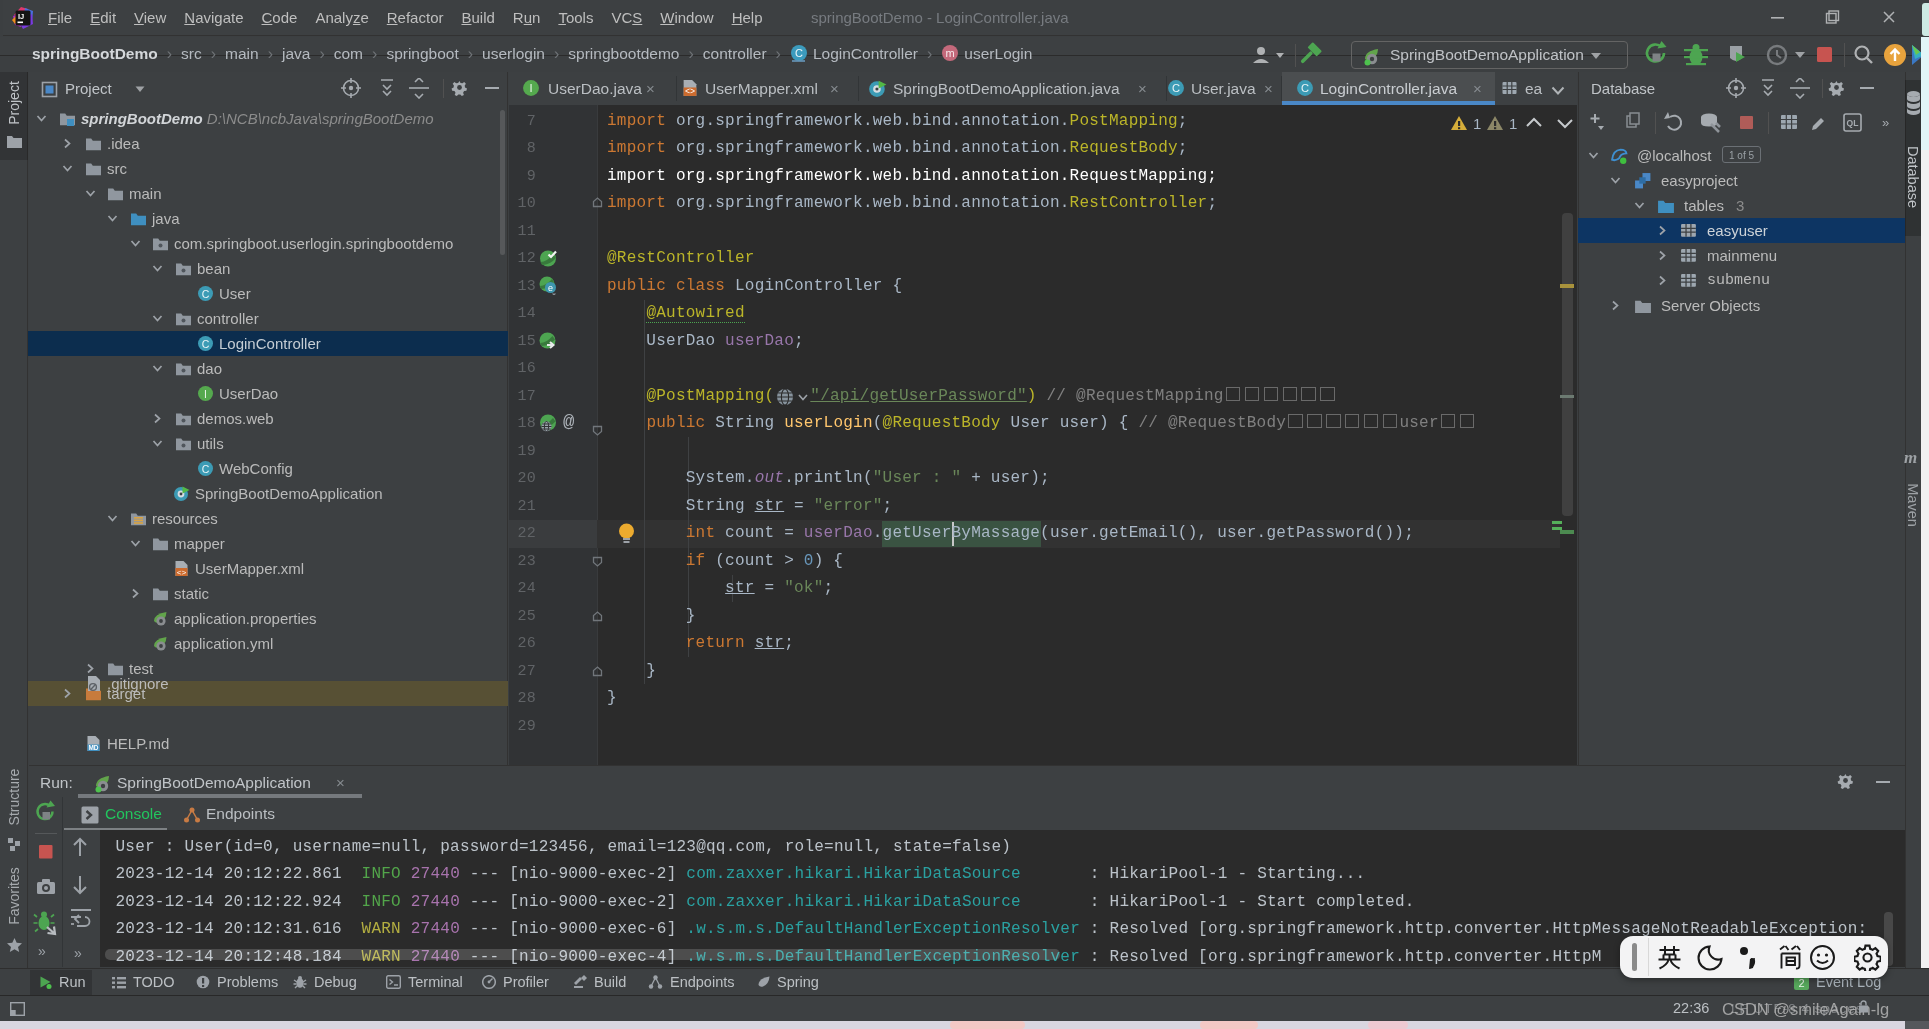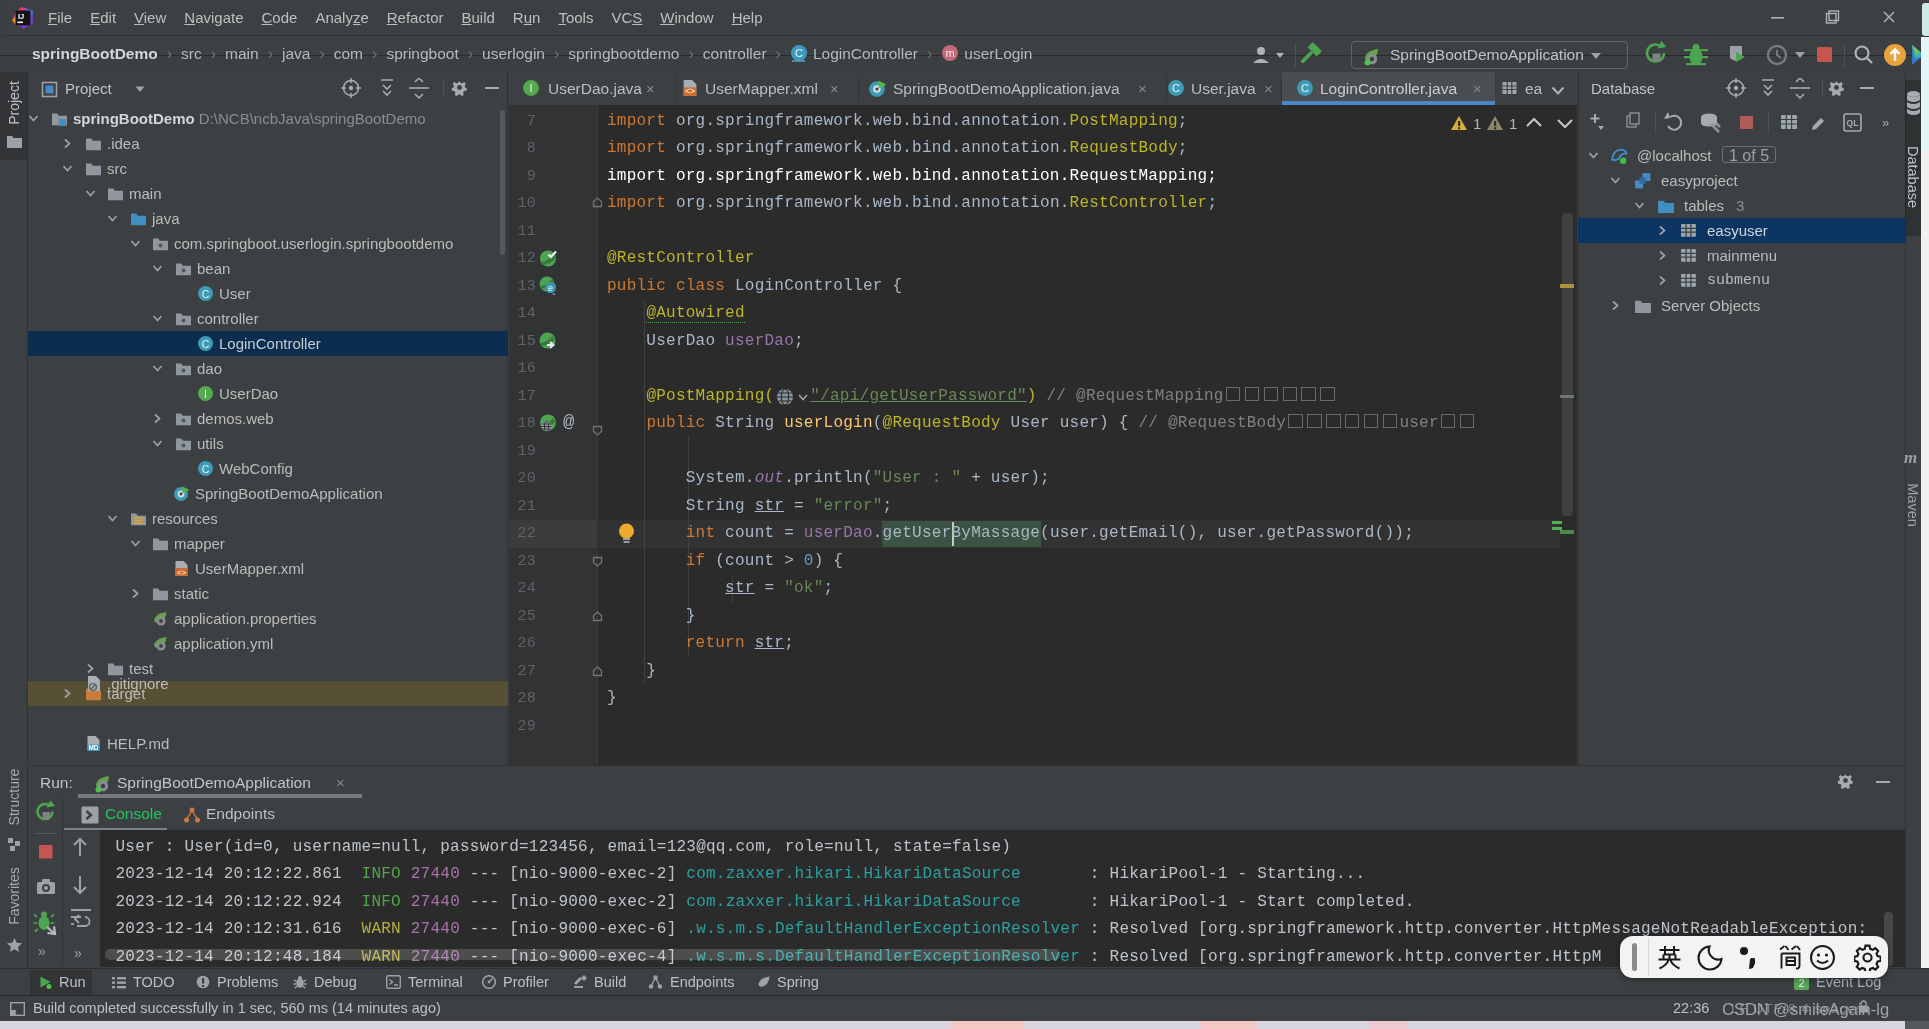--- a/index.html
+++ b/index.html
@@ -22,20 +22,21 @@
     <path d="M21 8 L22 18 L12 23 L8 16 z" fill="#7a3be0"></path>
     <path d="M2 10 L8 8 L10 21 L4 19 z" fill="#b02ec4"></path>
     <path d="M1 14 L5 10 L7 15 L4 18 z" fill="#ef8e1d"></path>
     <rect x="4.5" y="4.5" width="15" height="15" rx="1.5" fill="#141414"></rect>
     <rect x="6.5" y="15.5" width="5.5" height="1.6" fill="#fff"></rect>
     <text x="7" y="12.5" font-size="7.5" font-family="Liberation Sans" font-weight="bold" fill="#fff">IJ</text>
   </svg>
   <div class="r" style="left:36px;top:0;height:43px;line-height:36px;color:#bfbfbf;font-size:15px">
     <span style="padding:0 9px"><u>F</u>ile</span><span style="padding:0 9px"><u>E</u>dit</span><span style="padding:0 9px"><u>V</u>iew</span><span style="padding:0 9px"><u>N</u>avigate</span><span style="padding:0 9px"><u>C</u>ode</span><span style="padding:0 9px">Analy<u>z</u>e</span><span style="padding:0 9px"><u>R</u>efactor</span><span style="padding:0 9px"><u>B</u>uild</span><span style="padding:0 9px">R<u>u</u>n</span><span style="padding:0 9px"><u>T</u>ools</span><span style="padding:0 9px">VC<u>S</u></span><span style="padding:0 9px"><u>W</u>indow</span><span style="padding:0 9px"><u>H</u>elp</span>
   </div>
+  <div class="r" style="left:808px;top:0;height:36px;line-height:36px;color:#777b80;font-size:15px">springBootDemo - LoginController.java</div>
   <svg class="r" style="left:1762px;top:0" width="140" height="36" viewBox="0 0 140 36">
     <rect x="6" y="17" width="13" height="1.6" fill="#afb1b3"></rect>
     <rect x="61.5" y="13.5" width="9.5" height="9.5" fill="none" stroke="#afb1b3" stroke-width="1.4"></rect>
     <rect x="64" y="11" width="9.5" height="9.5" fill="none" stroke="#afb1b3" stroke-width="1.4"></rect>
     <path d="M119 12 L129 22 M129 12 L119 22" stroke="#afb1b3" stroke-width="1.5"></path>
   </svg>
   <div class="r" style="left:1919px;top:3px;width:10px;height:33px;background:#cde9e3;border-radius:3px 0 0 3px"></div>
 </div>
 
 <div class="r" style="left:0;top:37px;width:1929px;height:19px;background:#3d4042;border-bottom:1px solid #2b2b2b">
@@ -230,21 +231,21 @@
     <g stroke="#a6abb0" stroke-width="1.6" fill="none">
         <path d="M76 4 l4 -4 4 4 M76 16 l4 4 4 -4" transform="translate(0,0)"></path>
         <path d="M70 10 h20"></path>
       </g>
     <rect x="104" y="1" width="1" height="19" fill="#515151"></rect>
     <use href="#gear" transform="translate(112,1)"></use>
     <rect x="146" y="9" width="14" height="2" fill="#a6abb0"></rect>
   </svg>
   <div class="r" style="left:471px;top:38px;width:5px;height:145px;background:rgba(255,255,255,0.13);border-radius:3px"></div>
 </div>
-<div class="row" style="left:16px;top:105.5px;width:480px;">
+<div class="row" style="left:24px;top:105.5px;width:480px;font-style:italic;">
     <svg width="11" height="11" viewBox="0 0 11 11" class="r" style="left:12px;top:7px">
       <path d="M1.5 3 l4 4.5 4 -4.5" stroke="#9da2a8" stroke-width="1.7" fill="none"></path>
     </svg>
     <svg width="17" height="17" viewBox="0 0 17 17" class="r" style="left:35px;top:4px">
       <use href="#proj"></use>
     </svg>
     <div class="r" style="left:57px;top:0;"><b style="color:#d2d5d8">springBootDemo</b> <span class="dim">D:\NCB\ncbJava\springBootDemo</span></div>
   </div>
 <div class="row" style="left:28px;top:130.5px;width:480px;">
     <svg width="11" height="11" viewBox="0 0 11 11" class="r" style="left:34px;top:7px;transform:rotate(-90deg)">
@@ -677,21 +678,21 @@
   </svg>
 </div>
 <div class="row" style="left:1578px;top:142.5px;width:327px;">
     <svg width="11" height="11" viewBox="0 0 11 11" class="r" style="left:10px;top:7px">
       <path d="M1.5 3 l4 4.5 4 -4.5" stroke="#9da2a8" stroke-width="1.7" fill="none"></path>
     </svg>
     <svg width="18" height="18" viewBox="0 0 17 17" class="r" style="left:32px;top:4px">
       <use href="#dolphin"></use>
     </svg>
     <div class="r" style="left:59px;top:0;">@localhost</div>
-    <div class="r" style="left:144px;top:3px;height:17px;line-height:17px;border:1px solid #6b7075;border-radius:3px;padding:0 6px;color:#9aa0a5;font-size:16px">1 of 5</div>
+    <div class="r" style="left:144px;top:3px;height:17px;line-height:17px;border:1px solid #6b7075;border-radius:3px;padding:0 6px;color:#9aa0a5;font-size:10px">1 of 5</div>
   </div>
 <div class="row" style="left:1578px;top:167.5px;width:327px;">
     <svg width="11" height="11" viewBox="0 0 11 11" class="r" style="left:32px;top:7px">
       <path d="M1.5 3 l4 4.5 4 -4.5" stroke="#9da2a8" stroke-width="1.7" fill="none"></path>
     </svg>
     <svg width="18" height="18" viewBox="0 0 17 17" class="r" style="left:56px;top:4px">
       <use href="#schemaI"></use>
     </svg>
     <div class="r" style="left:83px;top:0;">easyproject</div>
   </div>
@@ -906,21 +907,20 @@
       <text x="7.5" y="11.5" font-size="11" fill="#eaf6ea" text-anchor="middle" font-family="Liberation Sans">2</text>
     </svg>
   <div class="btl" style="left:1816px;color:#a9b2ba">Event Log</div>
 </div>
 <style>.btl{position:absolute;top:0;height:27px;line-height:27px;font-size:14.5px;color:#bcc0c4}</style>
 <div class="r" style="left:0;top:995px;width:1929px;height:26px;background:#3d4042;border-top:1px solid #282828">
   <svg class="r" style="left:10px;top:6px" width="15" height="14" viewBox="0 0 15 14">
       <rect x="0.7" y="0.7" width="13.6" height="12.6" fill="none" stroke="#9da2a8" stroke-width="1.4"></rect>
       <rect x="0.7" y="8" width="5" height="5.4" fill="#9da2a8"></rect>
     </svg>
-  <div class="r" style="left:33px;top:0;height:25px;line-height:25px;font-size:14.5px;color:#bcc0c4">Build completed successfully in 1 sec, 560 ms (14 minutes ago)</div>
   <div class="r" style="left:1673px;top:0;height:25px;line-height:25px;font-size:14.5px;color:#bcc0c4">22:36</div>
   <div class="r" style="left:1731px;top:0;height:25px;line-height:25px;font-size:13.5px;color:#84878a;letter-spacing:1px">LF UTF-8 4 spaces</div>
   <div class="r" style="left:1722px;top:1px;height:25px;line-height:25px;font-size:16.5px;color:rgba(180,180,180,0.85)">CSDN @smileAgain-lg</div>
   <svg class="r" style="left:1858px;top:4px" width="11" height="13" viewBox="0 0 11 13">
       <rect x="1" y="5.5" width="9" height="7" fill="#9da2a8"></rect>
       <path d="M3 5.5 v-2 a2.5 2.5 0 0 1 5 0 v2" fill="none" stroke="#9da2a8" stroke-width="1.4"></path>
     </svg>
 </div>
 <div class="r" style="left:0;top:1021px;width:1905px;height:8px;background:#d9d6e0"></div>
 <div class="r" style="left:1905px;top:1021px;width:24px;height:8px;background:#55585c"></div>

